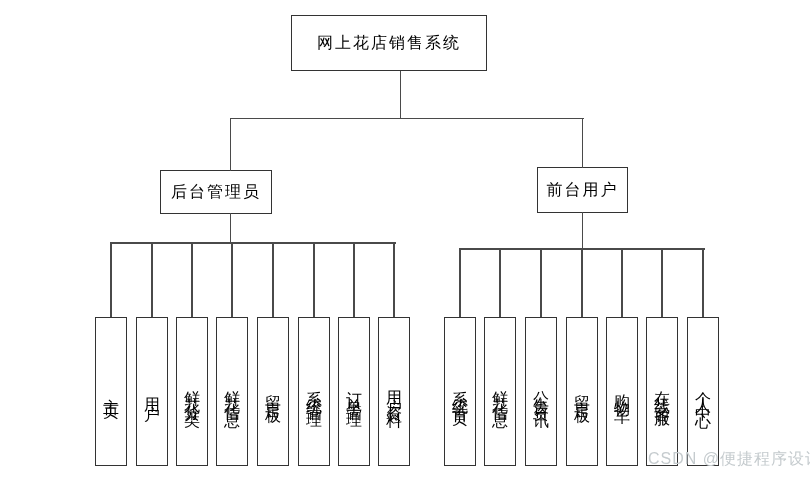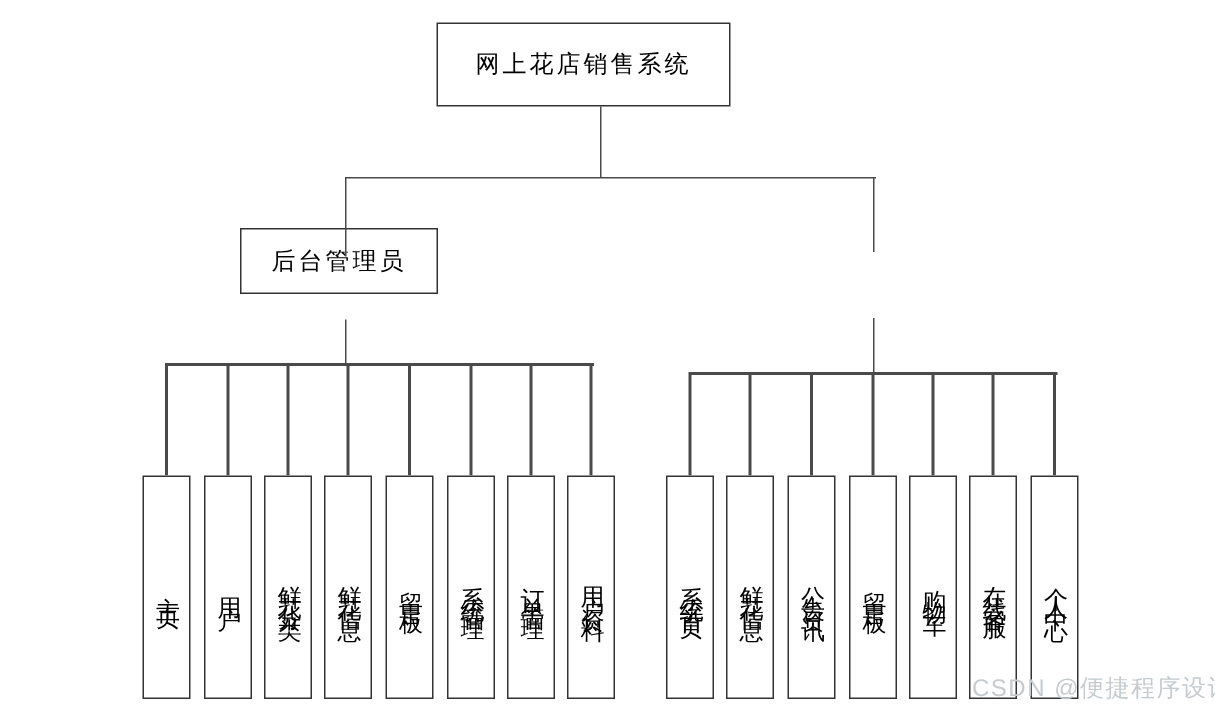--- a/index.html
+++ b/index.html
@@ -59,22 +59,23 @@
     font-family: "Liberation Sans", "DejaVu Sans", sans-serif;
   }
 </style>
 </head>
 <body>
 
 <div class="canvas" style="background: rgb(255, 255, 255);">
 
   <div class="node" id="node-root" style="left: 291px; top: 15px; width: 196px; height: 56px; border-color: rgb(51, 51, 51); color: rgb(0, 0, 0);">网上花店销售系统</div>
 
-  <div class="node" id="node-branch-admin" style="left: 160px; top: 152px; width: 132px; height: 44px; border-color: rgb(51, 51, 51); color: rgb(0, 0, 0);">后台管理员</div>
+  <div class="node" id="node-branch-admin" style="left: 160px; top: 170px; width: 112px; height: 44px; border-color: rgb(51, 51, 51); color: rgb(0, 0, 0);">后台管理员</div>
 
+  <div class="node" id="node-branch-user" style="left: 537px; top: 167px; width: 91px; height: 46px; border-color: rgb(51, 51, 51); color: rgb(0, 0, 0);">前台用户</div>
 
   <div id="connectors">
       <div class="cline" style="left: 399.5px; top: 71px; width: 1.5px; height: 47px; background: rgb(74, 74, 74);"></div>
       <div class="cline" style="left: 229.5px; top: 117.5px; width: 354px; height: 1.5px; background: rgb(74, 74, 74);"></div>
       <div class="cline" style="left: 229.5px; top: 118px; width: 1.5px; height: 53px; background: rgb(74, 74, 74);"></div>
       <div class="cline" style="left: 581.5px; top: 118px; width: 1.5px; height: 50px; background: rgb(74, 74, 74);"></div>
       <div class="cline" style="left: 229.5px; top: 213px; width: 1.5px; height: 30.5px; background: rgb(74, 74, 74);"></div>
       <div class="cline" style="left: 111px; top: 242px; width: 284.5px; height: 1.5px; background: rgb(74, 74, 74);"></div>
       <div class="cline" style="left: 581.5px; top: 212px; width: 1.5px; height: 37.5px; background: rgb(74, 74, 74);"></div>
       <div class="cline" style="left: 460px; top: 248px; width: 244.5px; height: 1.5px; background: rgb(74, 74, 74);"></div>

